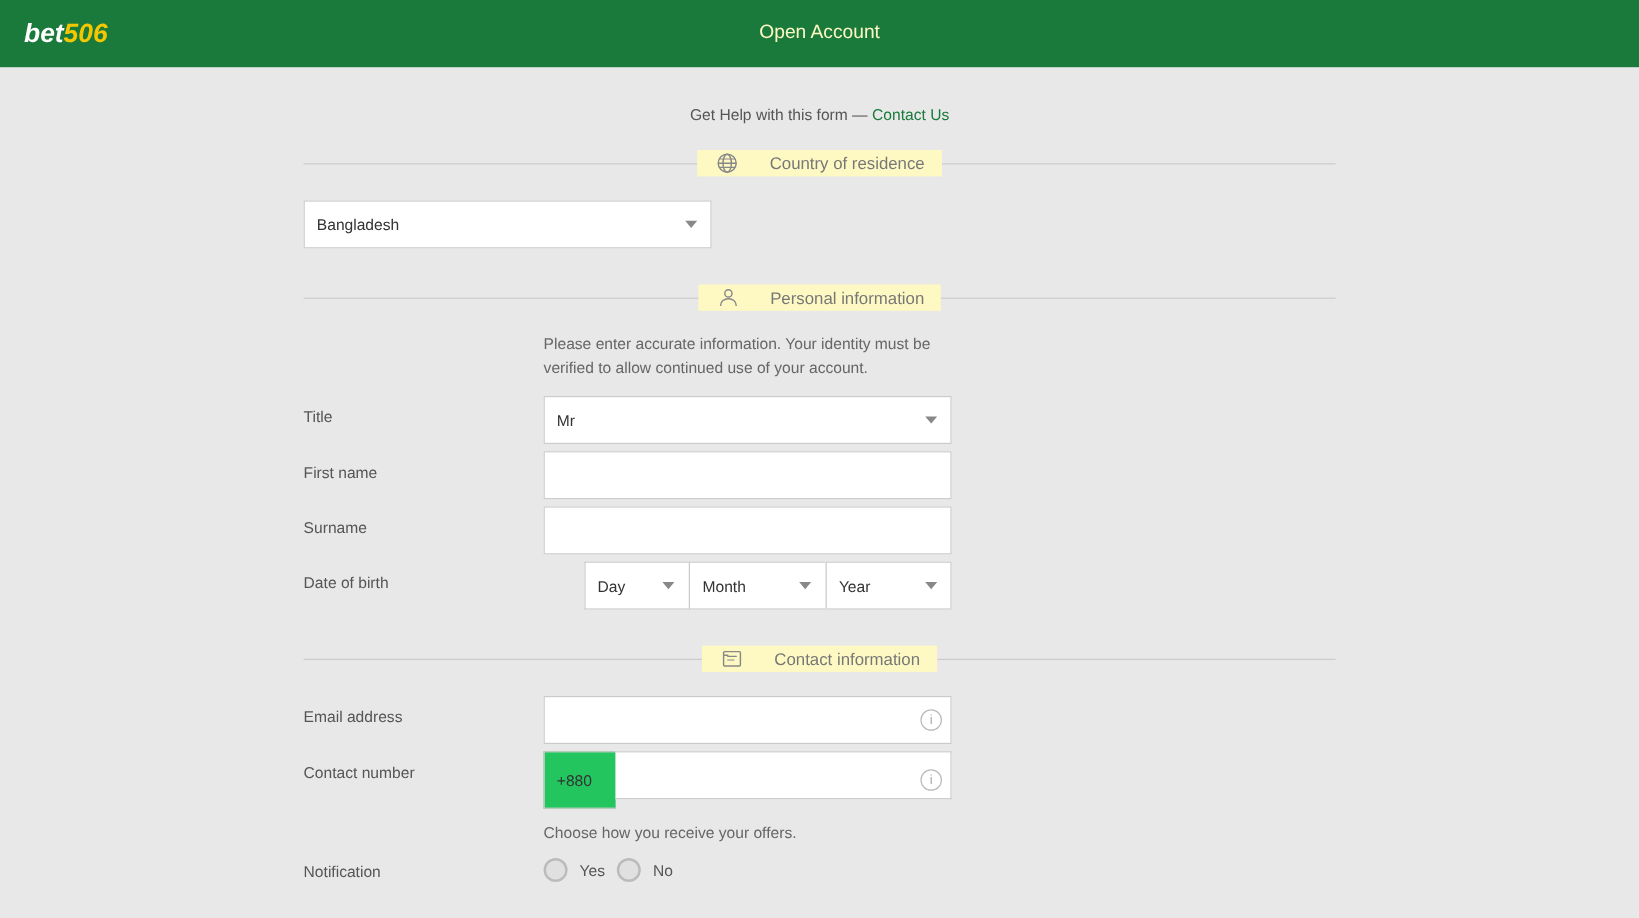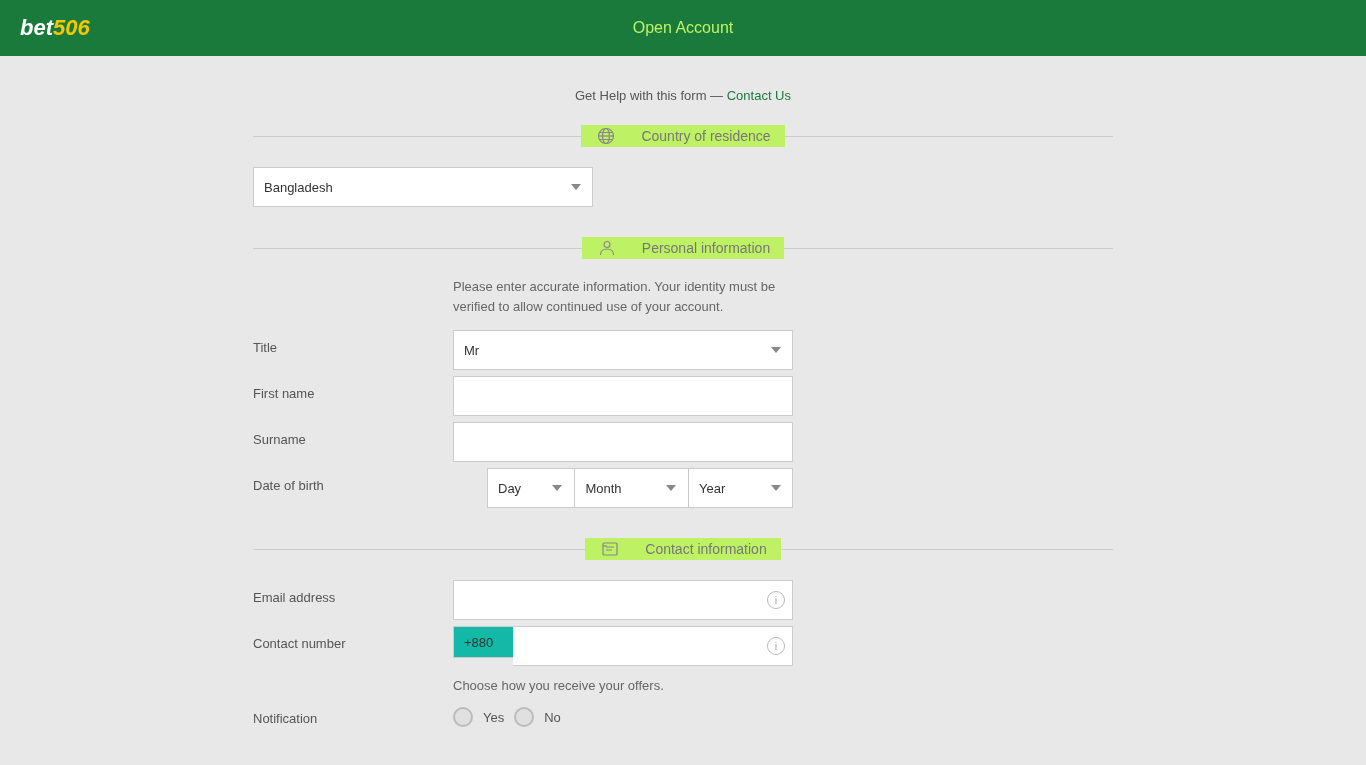--- a/index.html
+++ b/index.html
@@ -32,21 +32,21 @@
       font-weight: bold;
       font-style: italic;
     }
     .logo-365 {
       color: #f5c700;
       font-size: 22px;
       font-weight: bold;
       font-style: italic;
     }
     .header-title {
-      color: #bef264;
+      color: #fef9c3;
       font-size: 16px;
       font-weight: normal;
     }
 
     
     .main {
       max-width: 860px;
       margin: 0 auto;
       padding: 20px 0 40px;
     }
@@ -75,21 +75,21 @@
       content: '';
       position: absolute;
       left: 0;
       right: 0;
       top: 50%;
       height: 1px;
       background: #ccc;
       z-index: 0;
     }
     .section-header-inner {
-      background: #bef264;
+      background: #fef9c3;
       padding: 0 14px;
       z-index: 1;
       display: flex;
       align-items: center;
       gap: 24px;
       color: #777;
       font-size: 14px;
     }
     .section-icon {
       width: 22px;
@@ -198,24 +198,24 @@
     .dob-wrap .select-wrapper:last-child .form-select {
       border-right: 1px solid #ccc;
     }
 
     
     .phone-wrap {
       display: flex;
       width: 100%;
     }
     .phone-prefix {
-      height: 32px;
+      height: 48px;
       border: 1px solid #ccc;
       border-right: none;
-      background: #14b8a6;
+      background: #22c55e;
       padding: 0 10px;
       font-size: 13px;
       color: #333;
       display: flex;
       align-items: center;
       white-space: nowrap;
       min-width: 60px;
     }
     .phone-input {
       flex: 1;

